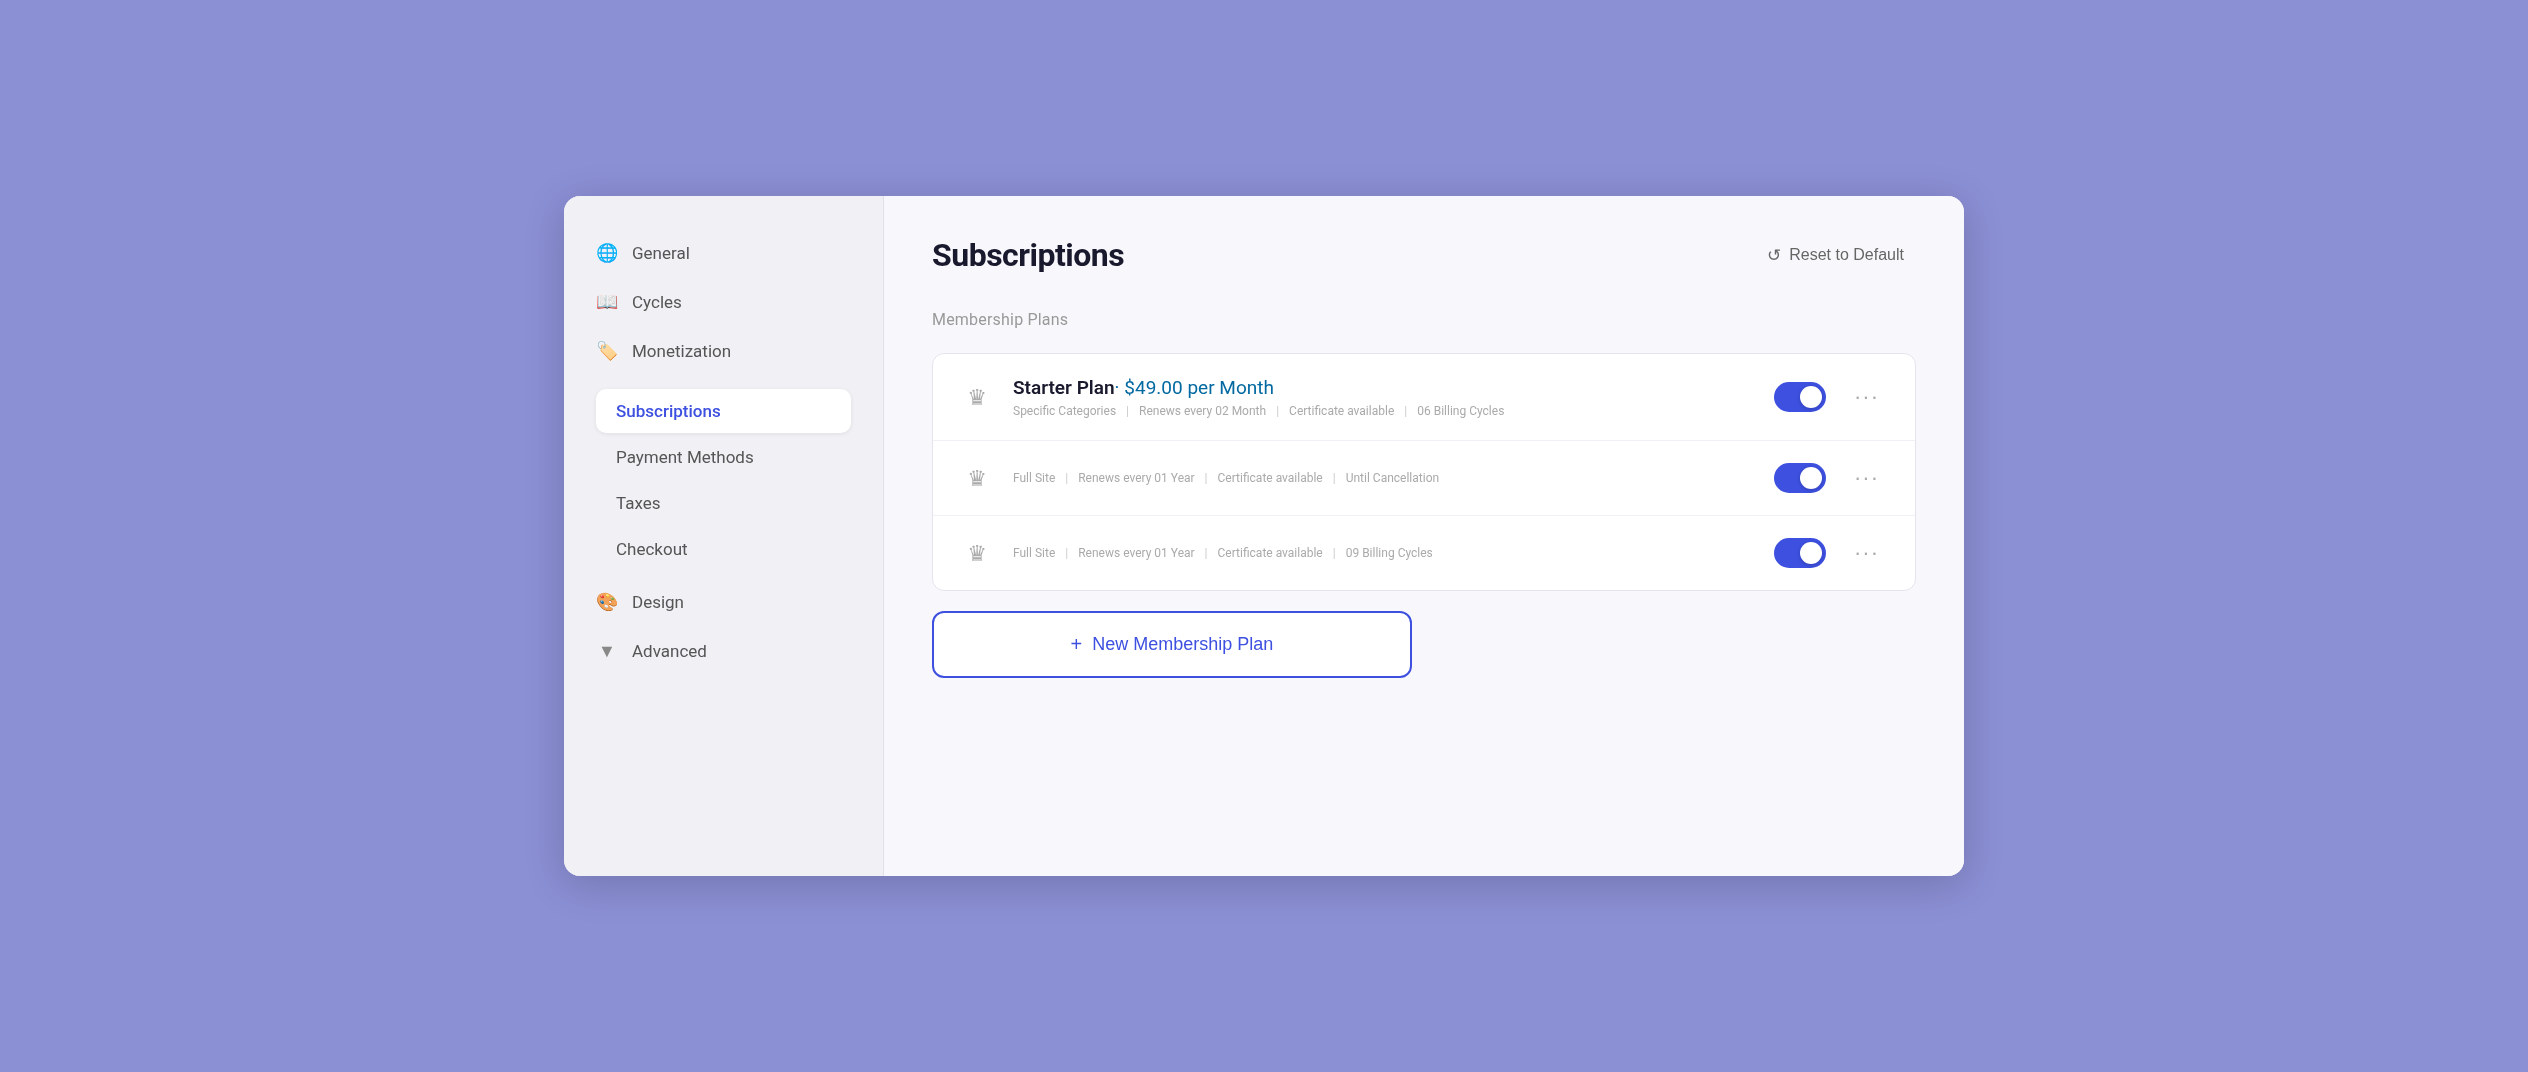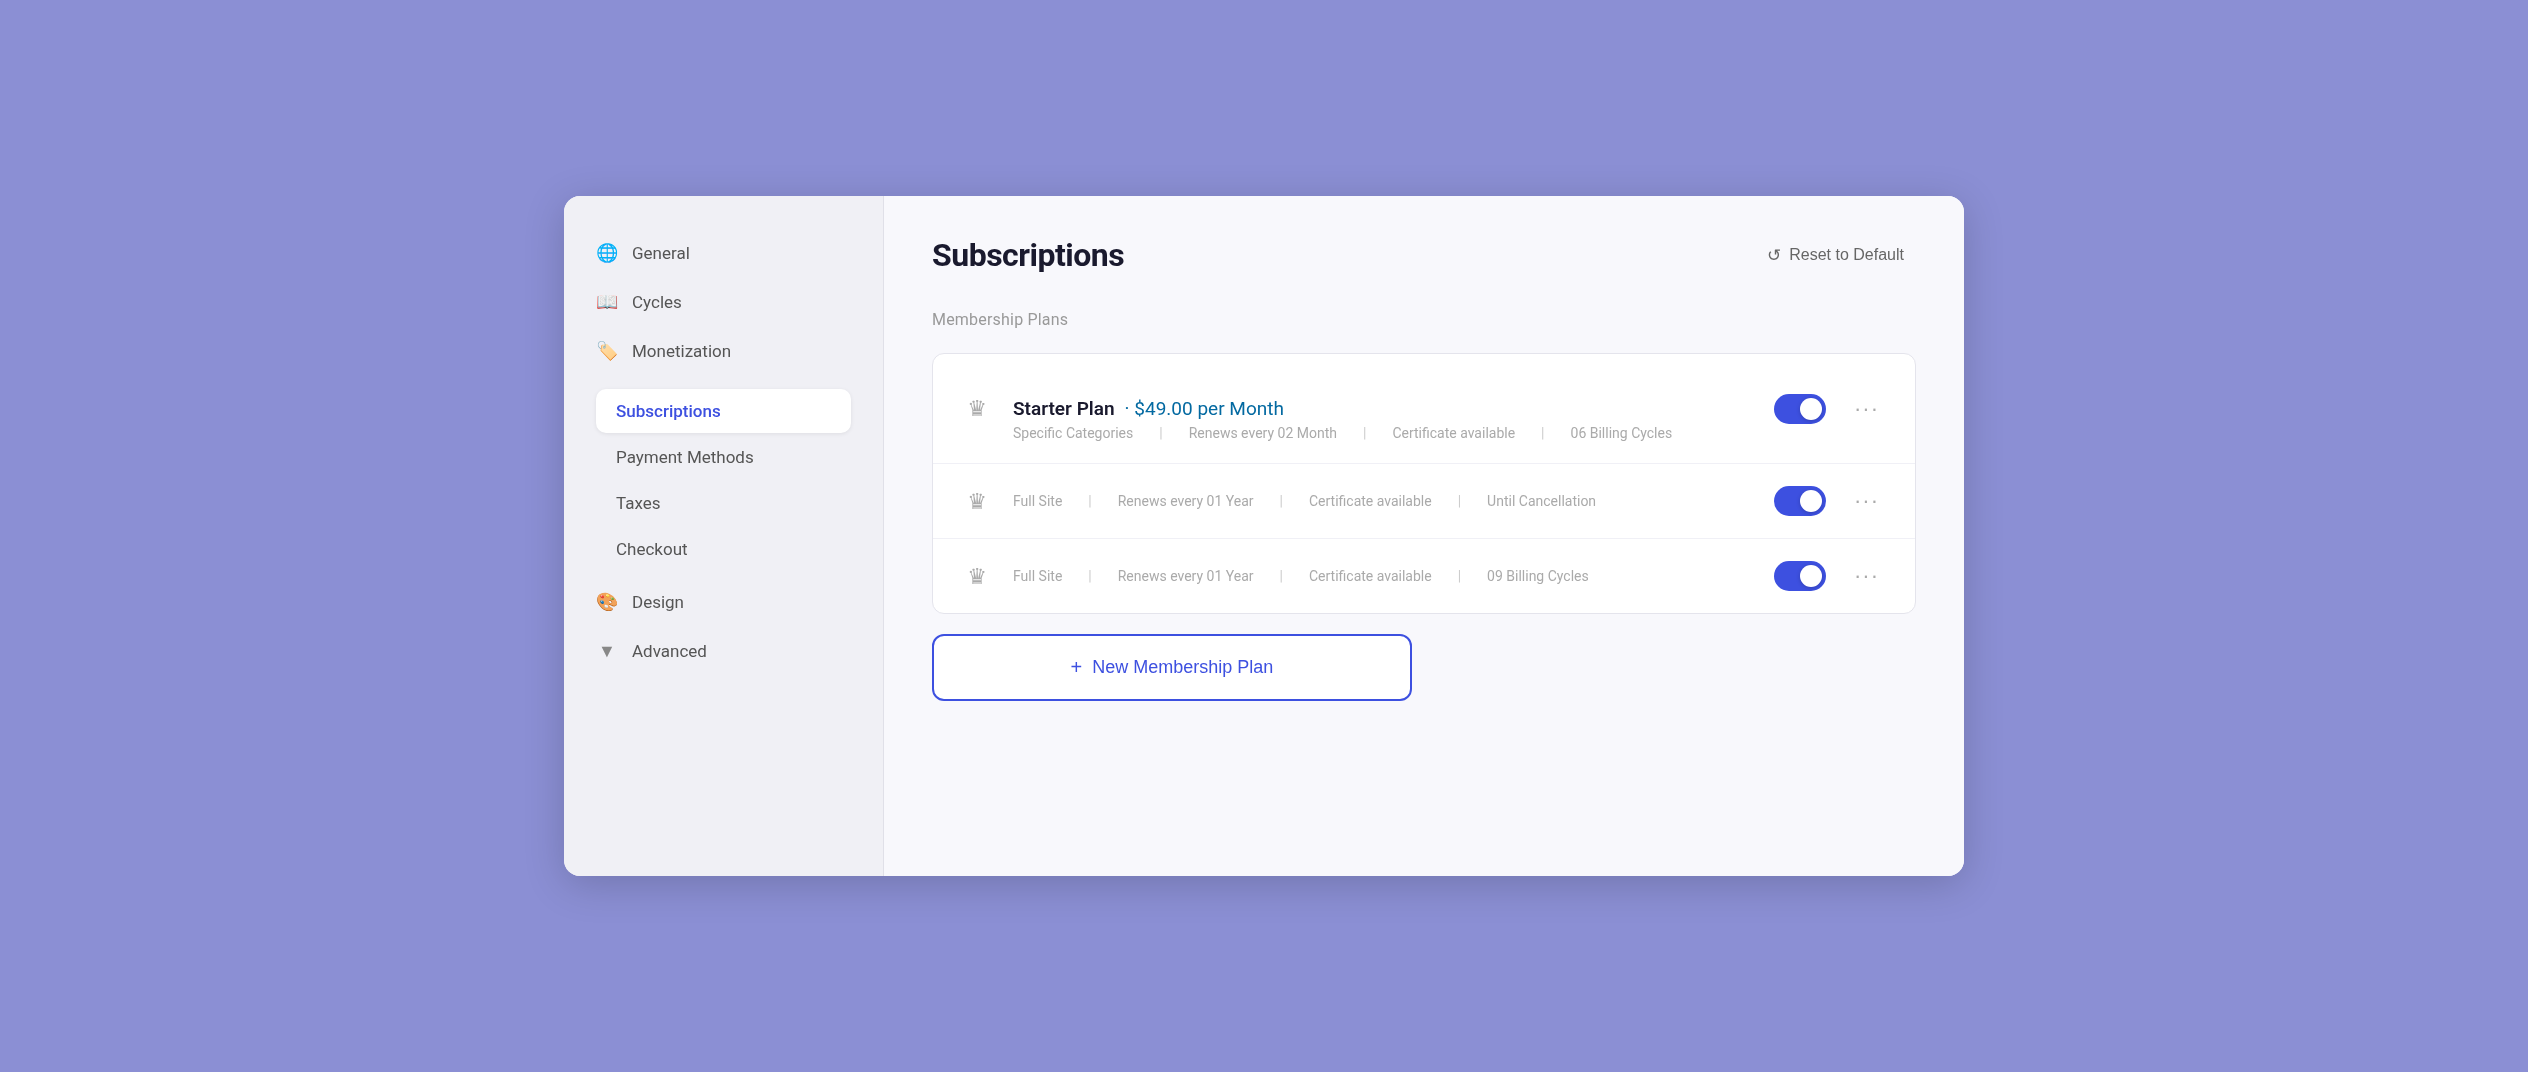--- a/index.html
+++ b/index.html
@@ -150,48 +150,46 @@
       flex-shrink: 0;
     }
 
     .plan-info {
       flex: 1;
     }
 
     .plan-title-row {
       display: flex;
       align-items: flex-start;
-      gap: 10px;
       margin-bottom: 5px;
-      margin-top: 21px;
     }
 
     .plan-name {
       font-size: 19px;
       font-weight: 600;
       color: #1a1a2e;
     }
 
     .plan-price {
       font-size: 19px;
       font-weight: 400;
       color: #0369a1;
     }
 
     .plan-featured-star {
       color: #3d50e0;
       font-size: 17px;
     }
 
     .plan-details {
-      font-size: 14px;
+      font-size: 12px;
       color: #999;
       display: flex;
       align-items: flex-end;
-      gap: 16px;
+      gap: 0;
     }
 
     .plan-detail-item {
       color: #aaa;
     }
 
     .plan-detail-sep {
       margin: 0 10px;
       color: #ccc;
     }

